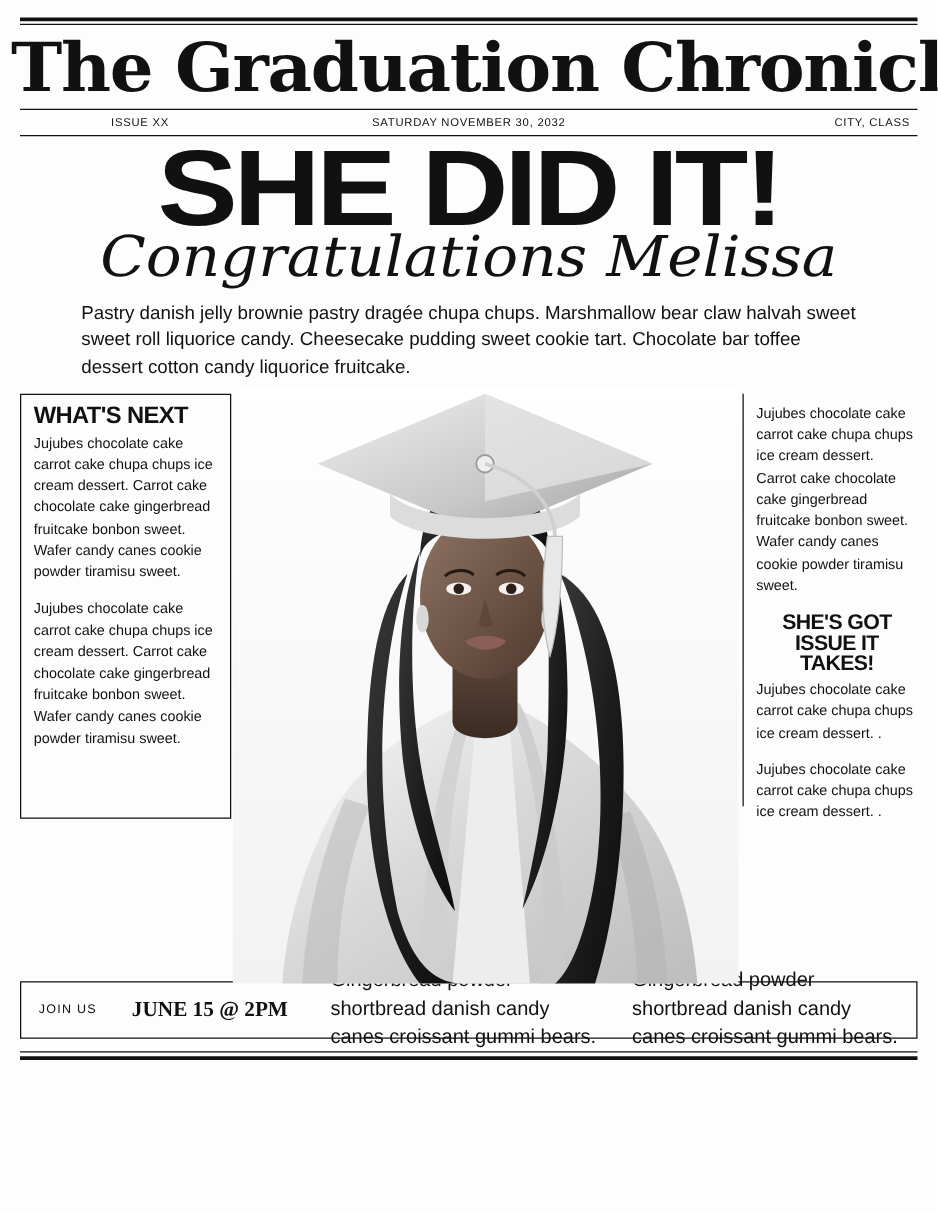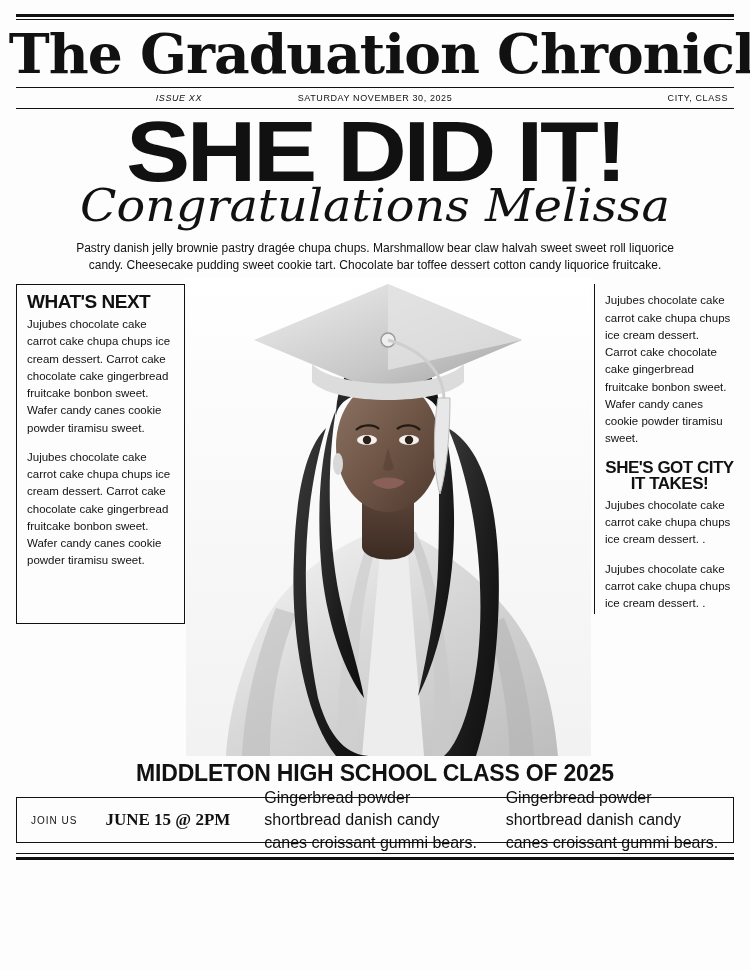--- a/index.html
+++ b/index.html
@@ -44,21 +44,21 @@
     transform: scaleX(1.02);
   }
   .masthead-meta {
     display: flex;
     justify-content: space-between;
     align-items: center;
     font-size: 9px;
     letter-spacing: 0.6px;
     padding: 5px 6px 5px 6px;
   }
-  .masthead-meta .issue { width: 180px; text-align: right; font-style: italic; }
+  .masthead-meta .issue { width: 180px; text-align: center; }
   .masthead-meta .date { flex: 1; text-align: center; }
   .masthead-meta .city { width: 180px; text-align: right; }
 
   
   .headline-block {
     position: relative;
     text-align: center;
     margin-top: 6px;
   }
   .headline-main {
@@ -75,23 +75,23 @@
     font-family: "DejaVu Serif", "Liberation Serif", serif;
     font-style: italic;
     font-size: 45px;
     line-height: 1;
     letter-spacing: 0px;
     margin: -6px 0 0 0;
     white-space: nowrap;
     transform: scaleX(1.06);
   }
   .deck {
-    font-size: 12px;
+    font-size: 15px;
     line-height: 1.45;
-    text-align: center;
+    text-align: left;
     margin: 12px auto 0 auto;
     width: 620px;
   }
 
   
   .body-area {
     position: relative;
     margin-top: 10px;
     height: 470px;
   }
@@ -181,21 +181,21 @@
 
 <div class="page">
 
   <div>
     <div class="rule-thick"></div>
     <div class="rule-thin"></div>
     <div class="masthead-title">The Graduation Chronicles</div>
     <div class="rule-thin"></div>
     <div class="masthead-meta">
       <div class="issue">ISSUE XX</div>
-      <div class="date">SATURDAY NOVEMBER 30, 2025</div>
+      <div class="date">SATURDAY NOVEMBER 30, 2032</div>
       <div class="city">CITY, CLASS</div>
     </div>
     <div class="rule-thin"></div>
   </div>
 
   <div class="headline-block">
     <div class="headline-main">SHE DID IT!</div>
     <div class="headline-script">Congratulations Melissa</div>
     <div class="deck">Pastry danish jelly brownie pastry dragée chupa chups. Marshmallow bear claw halvah sweet sweet roll liquorice candy. Cheesecake pudding sweet cookie tart. Chocolate bar toffee dessert cotton candy liquorice fruitcake.</div>
   </div>
@@ -279,27 +279,26 @@
         <path d="M126 86 C150 112 254 112 278 86 L278 104 C254 128 150 128 126 104 Z" fill="#dcdcdc"></path>
 
         <circle cx="202" cy="62" r="7" fill="#efefef" stroke="#9a9a9a" stroke-width="1.5"></circle>
         <path d="M202 62 C238 72 258 96 258 122" stroke="#cfcfcf" stroke-width="3" fill="none"></path>
         <path d="M252 120 C246 160 248 196 254 216 C260 196 264 158 264 120 Z" fill="#e8e8e8" stroke="#bdbdbd" stroke-width="1"></path>
       </svg>
     </div>
 
     <div class="col col-right">
       <p>Jujubes chocolate cake carrot cake chupa chups ice cream dessert. Carrot cake chocolate cake gingerbread fruitcake bonbon sweet. Wafer candy canes cookie powder tiramisu sweet.</p>
-      <h3 class="centered">SHE'S GOT CITY IT TAKES!</h3>
+      <h3 class="centered">SHE'S GOT ISSUE IT TAKES!</h3>
       <p>Jujubes chocolate cake carrot cake chupa chups ice cream dessert. .</p>
       <p>Jujubes chocolate cake carrot cake chupa chups ice cream dessert. .</p>
     </div>
   </div>
 
-  <div class="school-line">MIDDLETON HIGH SCHOOL CLASS OF 2025</div>
 
   <div class="footer-box">
     <div class="join-us">JOIN US</div>
     <div class="event-time">JUNE 15 @ 2PM</div>
     <div class="footer-note">Gingerbread powder shortbread danish candy canes croissant gummi bears.</div>
     <div class="footer-note">Gingerbread powder shortbread danish candy canes croissant gummi bears.</div>
   </div>
 
   <div class="footer-rules">
     <div class="rule-thin"></div>

